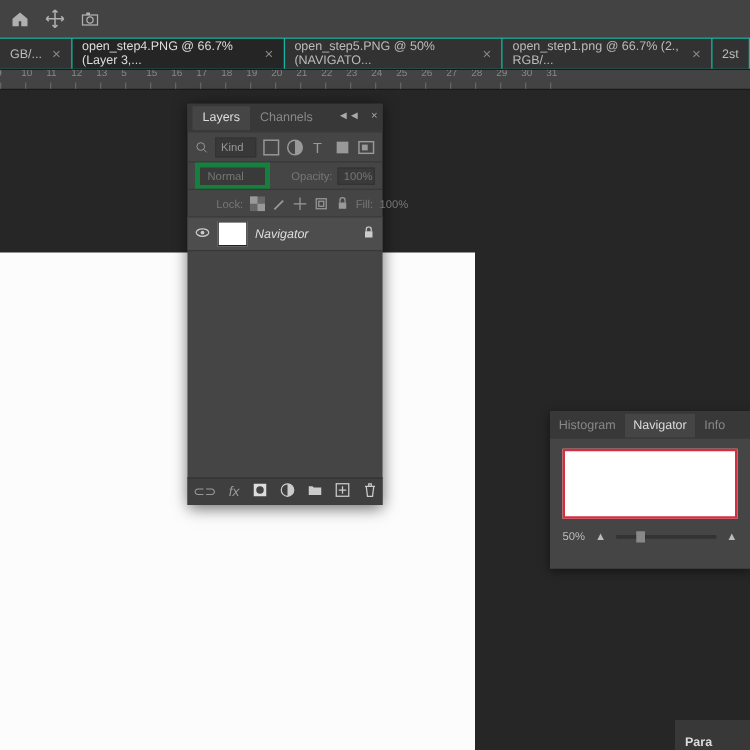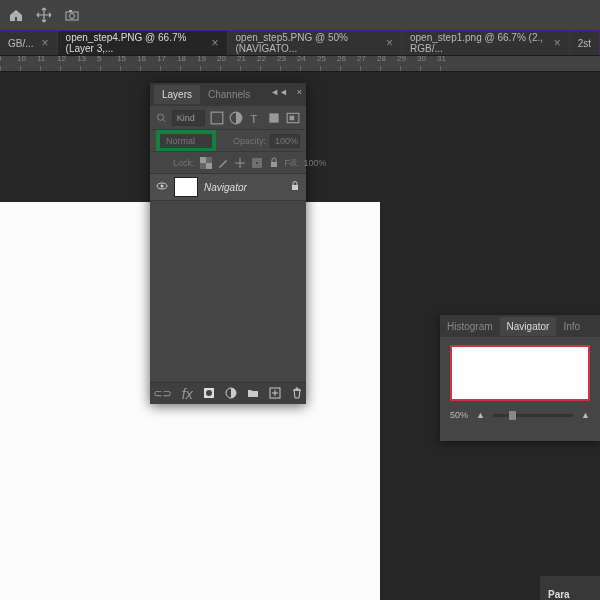--- a/index.html
+++ b/index.html
@@ -1,19 +1,19 @@
 <!DOCTYPE html>
 <html><head>
 <meta charset="utf-8">
 <style>
 *{margin:0;padding:0;box-sizing:border-box;font-family:"Segoe UI",Tahoma,sans-serif;user-select:none}
 body{width:600px;height:600px;background:#2a2a2a;overflow:hidden;position:relative;color:#999;font-size:11px}
 .toolbar{height:30px;background:#434343;display:flex;align-items:center;padding:0 8px;gap:12px}
 .toolbar .icon{width:16px;height:16px;display:flex;align-items:center;justify-content:center;color:#b0b0b0;cursor:pointer}
-.tabbar{height:26px;background:#4c1d95;display:flex;align-items:flex-end;padding-left:0;border-bottom:1px solid #1a1a1a}
+.tabbar{height:26px;background:#14b8a6;display:flex;align-items:flex-end;padding-left:0;border-bottom:1px solid #1a1a1a}
 .tab{height:24px;background:#323232;display:flex;align-items:center;padding:0 8px;color:#bbb;font-size:10px;margin-right:1px;cursor:pointer;max-width:180px}
 .tab.active{background:#252525;color:#ddd}
 .tab .close{margin-left:8px;color:#888;font-size:12px}
 .ruler{height:16px;background:#434343;border-bottom:1px solid #1a1a1a;display:flex;overflow:hidden;font-size:8px;color:#888}
 .ruler .tick{width:20px;border-left:1px solid #666;height:6px;margin-top:10px;position:relative}
 .ruler .tick span{position:absolute;top:-12px;left:-4px}
 .canvas-area{position:absolute;top:72px;left:0;right:0;bottom:0;background:#262626}
 .canvas{position:absolute;left:0;top:130px;width:380px;height:470px;background:#fdfcfd}
 .layers-panel{position:absolute;left:150px;top:83px;width:156px;height:321px;background:#454545;box-shadow:0 2px 12px rgba(0,0,0,.6);display:flex;flex-direction:column}
 .panel-tabs{height:22px;display:flex;align-items:center;padding:0 4px;position:relative}
@@ -35,21 +35,21 @@
 .lock-row .licons{display:flex;gap:5px}
 .lock-row .licons span{width:12px;height:12px;color:#888}
 .lock-row .fill{margin-left:auto}
 .layer-item{height:28px;display:flex;align-items:center;padding:0 6px;gap:6px;background:#4d4d4d;border-top:1px solid #383838;border-bottom:1px solid #383838}
 .layer-item .eye{width:12px;color:#ccc}
 .layer-item .thumb{width:24px;height:20px;background:#fff;border:1px solid #222}
 .layer-item .lname{font-style:italic;color:#ddd;font-size:10px;flex:1}
 .layer-item .lock{color:#999;font-size:10px}
 .layer-footer{margin-top:auto;height:22px;border-top:1px solid #333;display:flex;align-items:center;justify-content:center;gap:10px;background:#3f3f3f}
 .layer-footer span{color:#999;font-size:11px;cursor:pointer}
-.nav-panel{position:absolute;right:0;top:315px;width:160px;height:126px;background:#454545;box-shadow:0 2px 8px rgba(0,0,0,.5)}
+.nav-panel{position:absolute;right:0;top:329px;width:160px;height:126px;background:#454545;box-shadow:0 2px 8px rgba(0,0,0,.5)}
 .nav-tabs{height:22px;background:#383838;display:flex;align-items:center}
 .ntab{padding:4px 7px;font-size:10px;color:#888;cursor:pointer}
 .ntab.active{background:#454545;color:#ddd}
 .nav-preview{margin:8px 10px 4px;height:56px;background:#fff;border:2px solid #d03040}
 .nav-zoom{height:20px;display:flex;align-items:center;padding:0 10px;font-size:9px;color:#bbb;gap:8px}
 .nav-zoom .slider{flex:1;height:3px;background:#333;position:relative}
 .nav-zoom .slider .handle{position:absolute;left:20%;top:-3px;width:7px;height:9px;background:#888}
 .para-panel{position:absolute;right:0;bottom:0;width:60px;height:24px;background:#383838;display:flex;align-items:flex-end;padding:0 8px;font-size:10px;color:#ddd;font-weight:bold}
 svg{width:100%;height:100%}
 </style>
@@ -255,21 +255,21 @@
         </svg></span>
     <div class="thumb"></div>
     <span class="lname">Navigator</span>
     <span class="lock"><svg viewBox="0 0 10 10" width="10" height="10">
           <rect x="2" y="4" width="6" height="5" fill="#ccc"></rect>
           <path d="M3 4V2.5a2 2 0 014 0V4" fill="none" stroke="#ccc"></path>
         </svg></span>
   </div>
   <div class="layer-footer">
     <span>⊂⊃</span>
-    <span style="font-style:italic;font-size:14px">fx</span>
+    <span style="font-style:italic;font-size:11px">fx</span>
     <span><svg width="12" height="12" viewBox="0 0 12 12">
           <rect x="1" y="1" width="10" height="10" fill="#ddd"></rect>
           <circle cx="6" cy="6" r="3" fill="#454545"></circle>
         </svg></span>
     <span><svg width="12" height="12" viewBox="0 0 12 12">
           <circle cx="6" cy="6" r="5" fill="none" stroke="#ccc"></circle>
           <path d="M6 1A5 5 0 016 11z" fill="#ccc"></path>
         </svg></span>
     <span><svg width="12" height="12" viewBox="0 0 12 12">
           <path d="M1 3h3l1 1h6v6H1z" fill="#ccc"></path>

